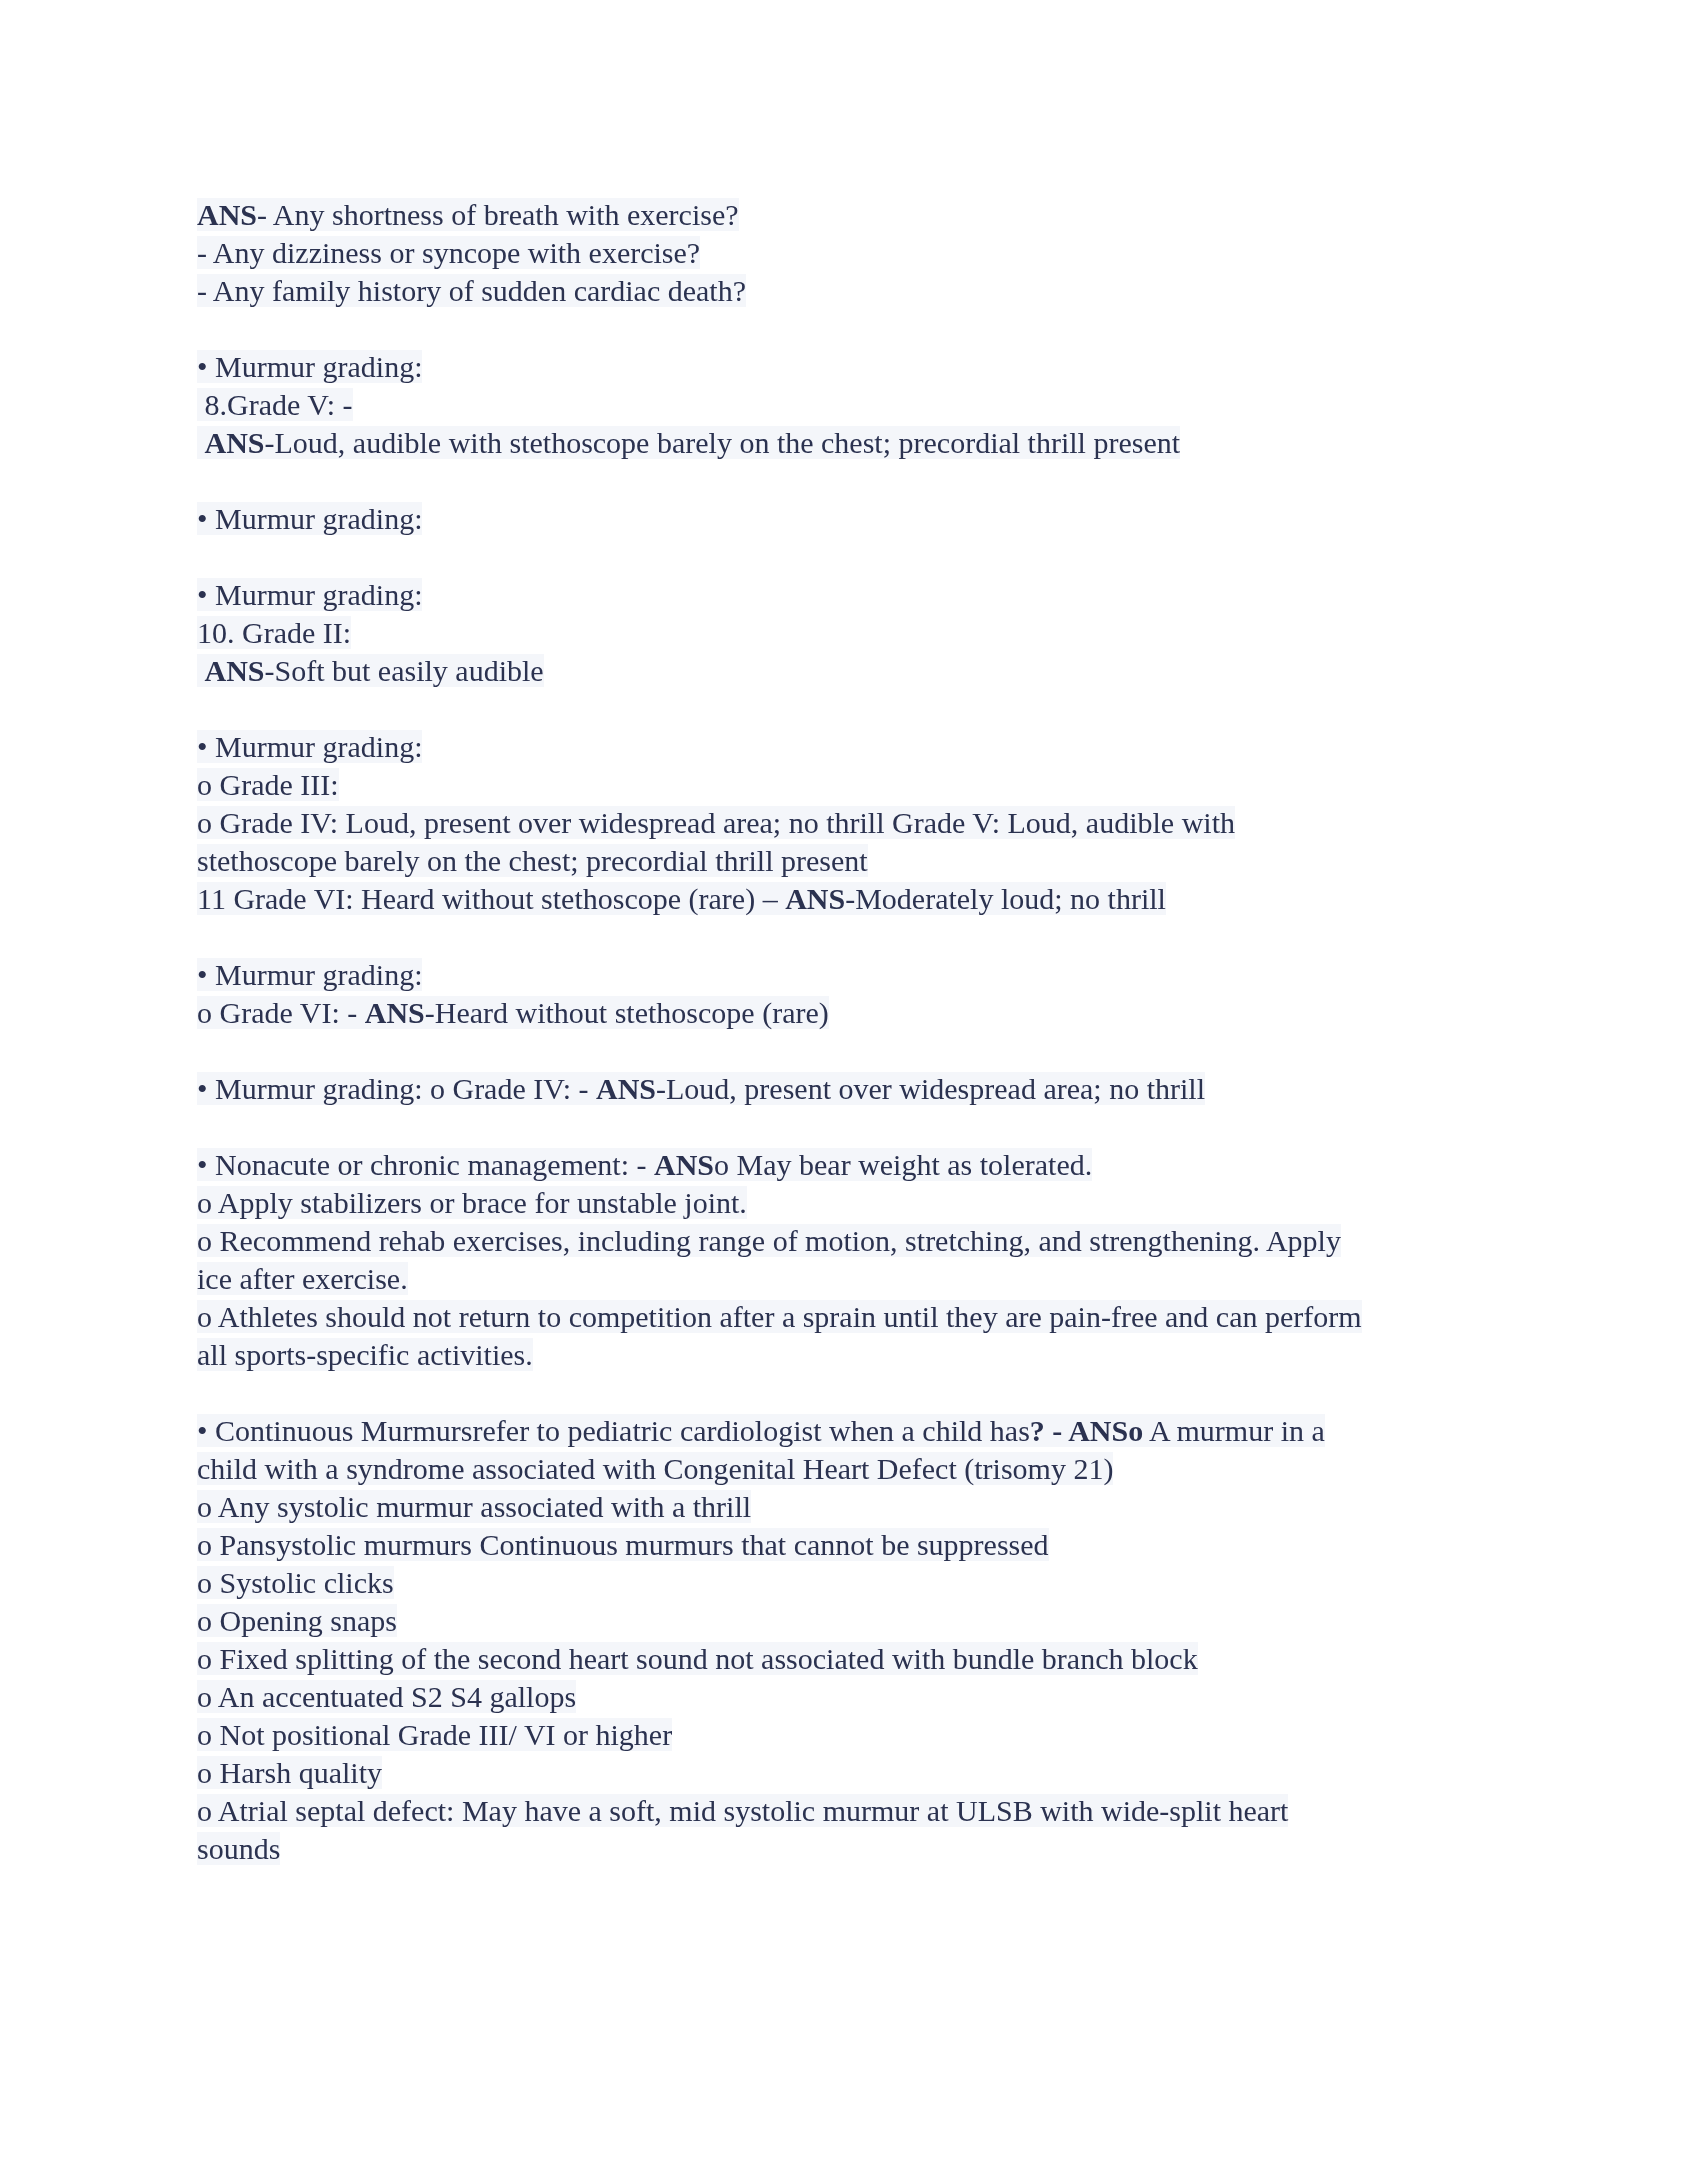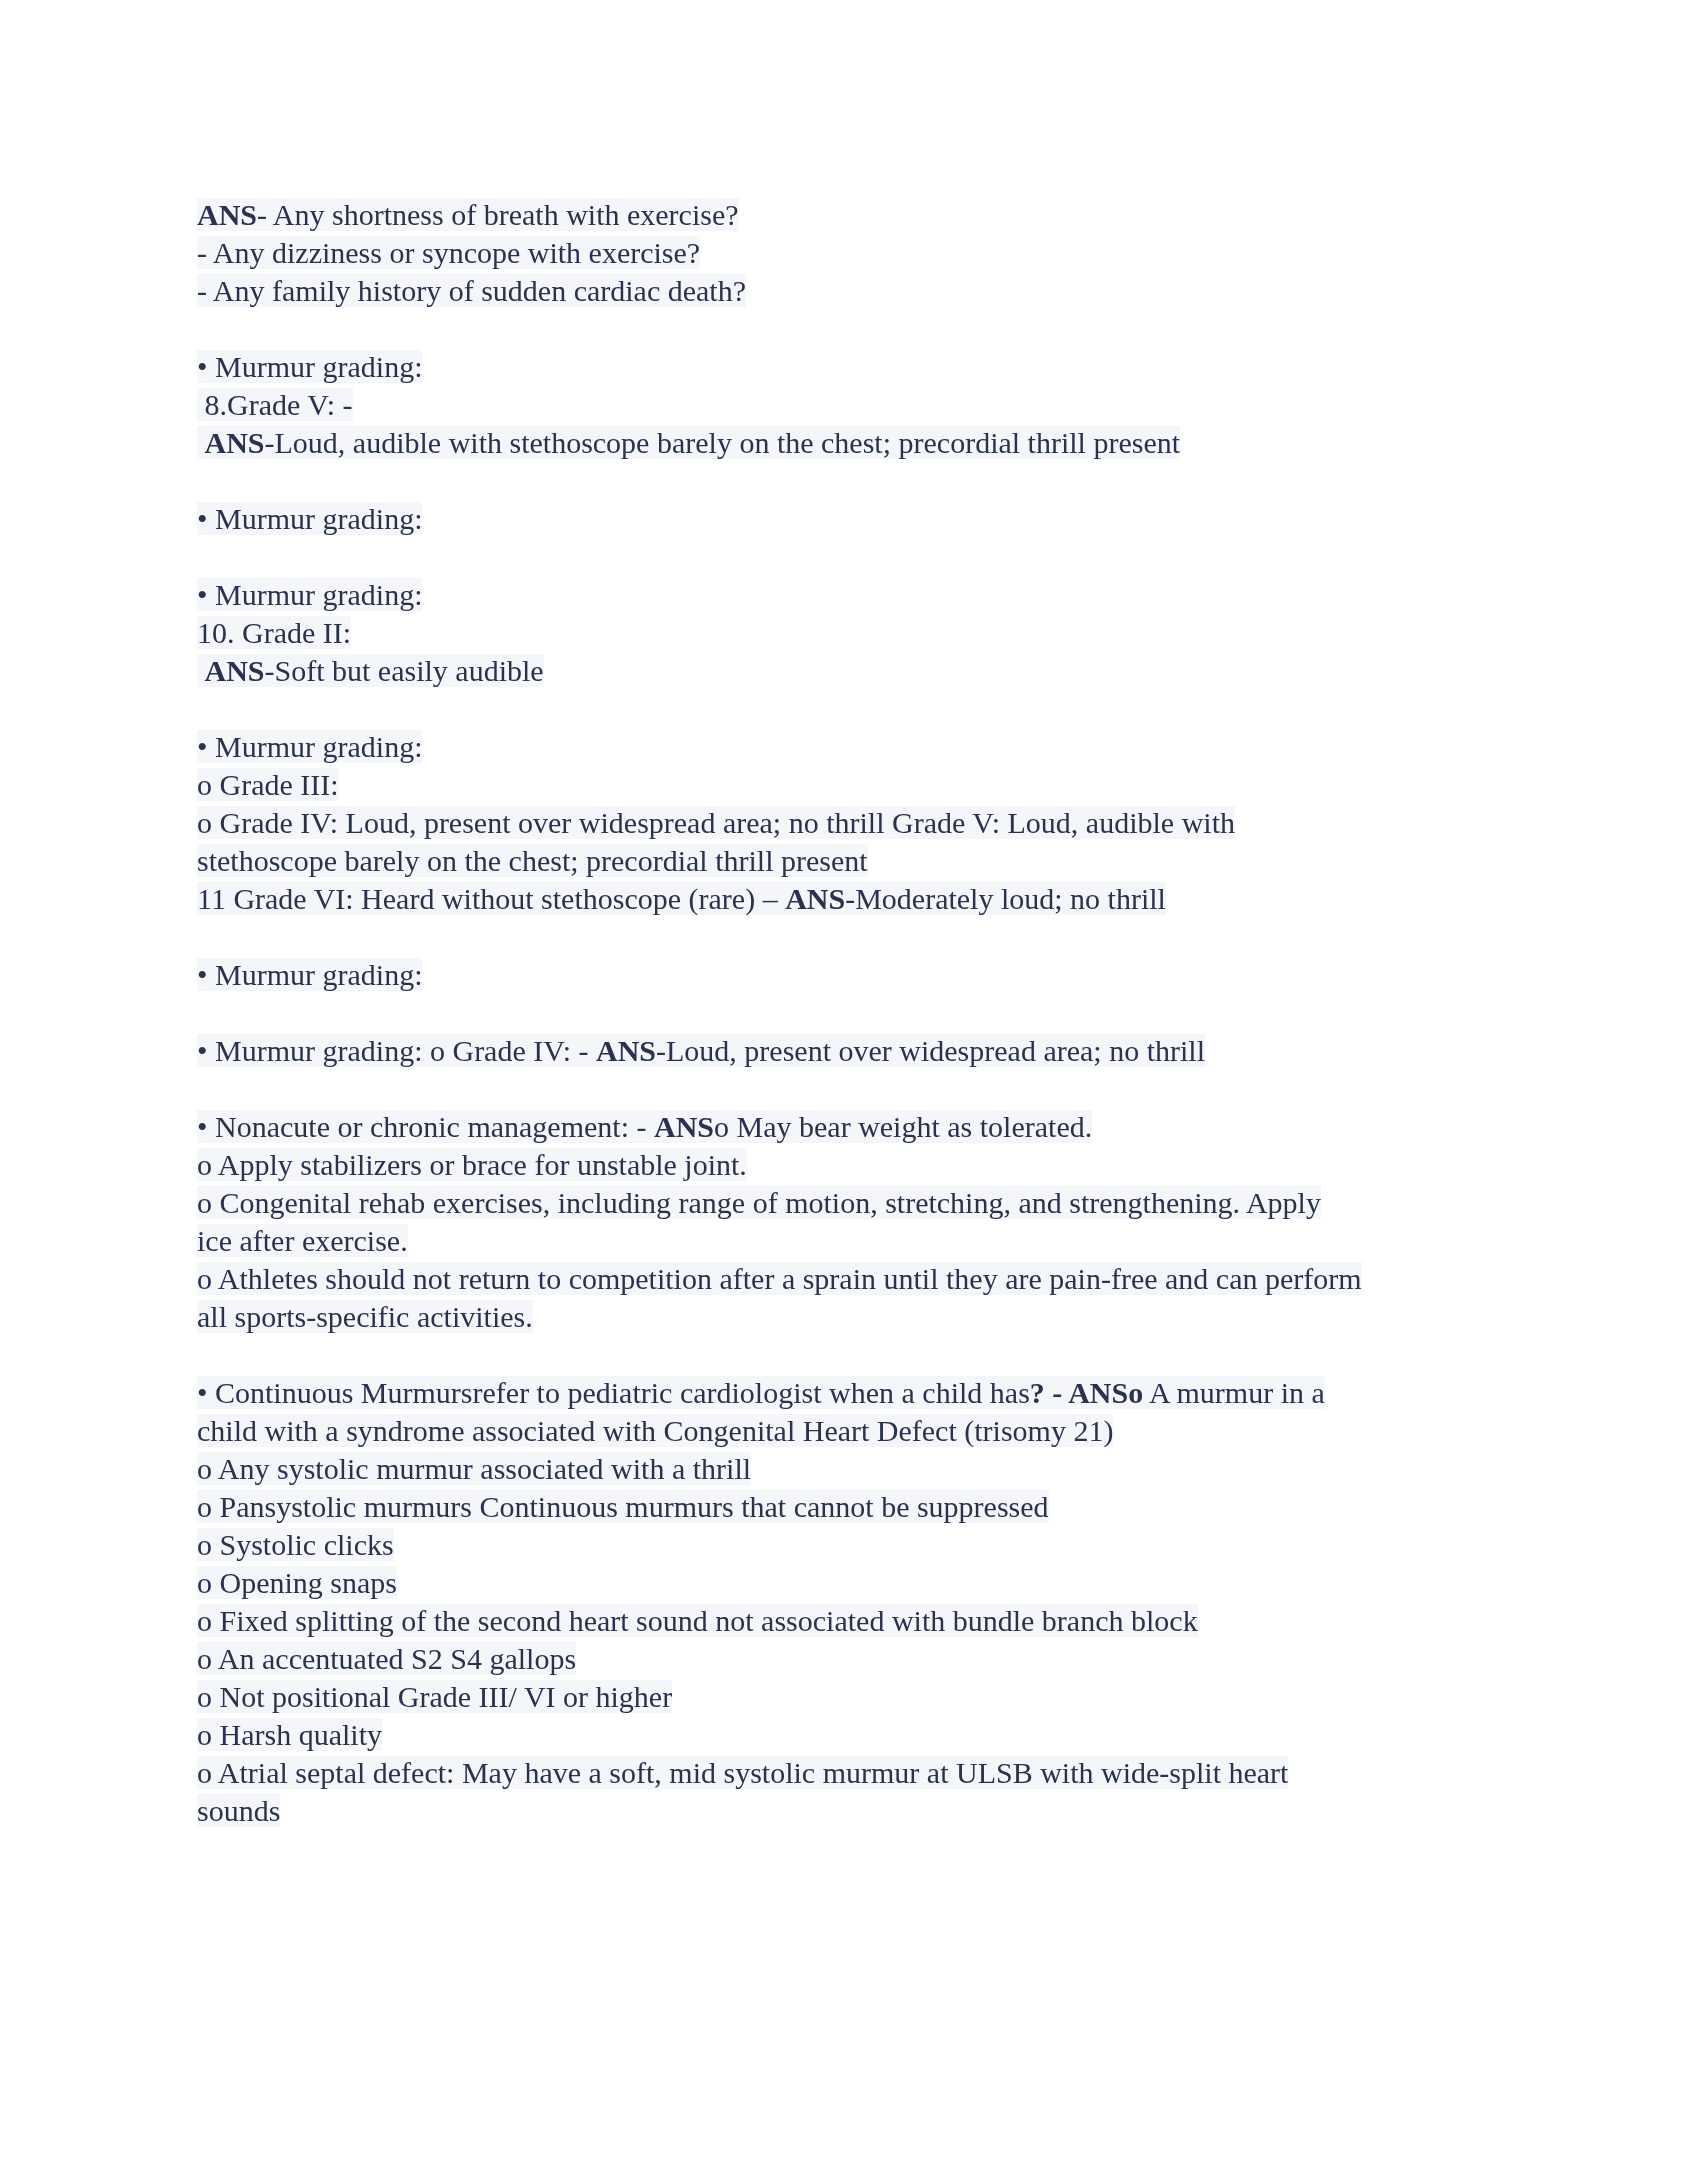--- a/index.html
+++ b/index.html
@@ -43,28 +43,29 @@
     </div>
     <div class="block">
       <div class="line"><span class="hl"><span>• Murmur grading:</span></span></div>
       <div class="line"><span class="hl"><span>o Grade III:</span></span></div>
       <div class="line"><span class="hl"><span>o Grade IV: Loud, present over widespread area; no thrill Grade V: Loud, audible with</span></span></div>
       <div class="line"><span class="hl"><span>stethoscope barely on the chest; precordial thrill present</span></span></div>
       <div class="line"><span class="hl"><span>11 Grade VI: Heard without stethoscope (rare) – </span><b>ANS</b><span>-Moderately loud; no thrill</span></span></div>
     </div>
     <div class="block">
       <div class="line"><span class="hl"><span>• Murmur grading:</span></span></div>
+      <div class="line"><span class="hl"><span>o Grade VI: - </span><b>ANS</b><span>-Heard without stethoscope (rare)</span></span></div>
     </div>
     <div class="block">
       <div class="line"><span class="hl"><span>• Murmur grading: o Grade IV: - </span><b>ANS</b><span>-Loud, present over widespread area; no thrill</span></span></div>
     </div>
     <div class="block">
       <div class="line"><span class="hl"><span>• Nonacute or chronic management: - </span><b>ANS</b><span>o May bear weight as tolerated.</span></span></div>
       <div class="line"><span class="hl"><span>o Apply stabilizers or brace for unstable joint.</span></span></div>
-      <div class="line"><span class="hl"><span>o Congenital rehab exercises, including range of motion, stretching, and strengthening. Apply</span></span></div>
+      <div class="line"><span class="hl"><span>o Recommend rehab exercises, including range of motion, stretching, and strengthening. Apply</span></span></div>
       <div class="line"><span class="hl"><span>ice after exercise.</span></span></div>
       <div class="line"><span class="hl"><span>o Athletes should not return to competition after a sprain until they are pain-free and can perform</span></span></div>
       <div class="line"><span class="hl"><span>all sports-specific activities.</span></span></div>
     </div>
     <div class="block">
       <div class="line"><span class="hl"><span>• Continuous Murmursrefer to pediatric cardiologist when a child has</span><b>? - ANSo</b><span> A murmur in a</span></span></div>
       <div class="line"><span class="hl"><span>child with a syndrome associated with Congenital Heart Defect (trisomy 21)</span></span></div>
       <div class="line"><span class="hl"><span>o Any systolic murmur associated with a thrill</span></span></div>
       <div class="line"><span class="hl"><span>o Pansystolic murmurs Continuous murmurs that cannot be suppressed</span></span></div>
       <div class="line"><span class="hl"><span>o Systolic clicks</span></span></div>

